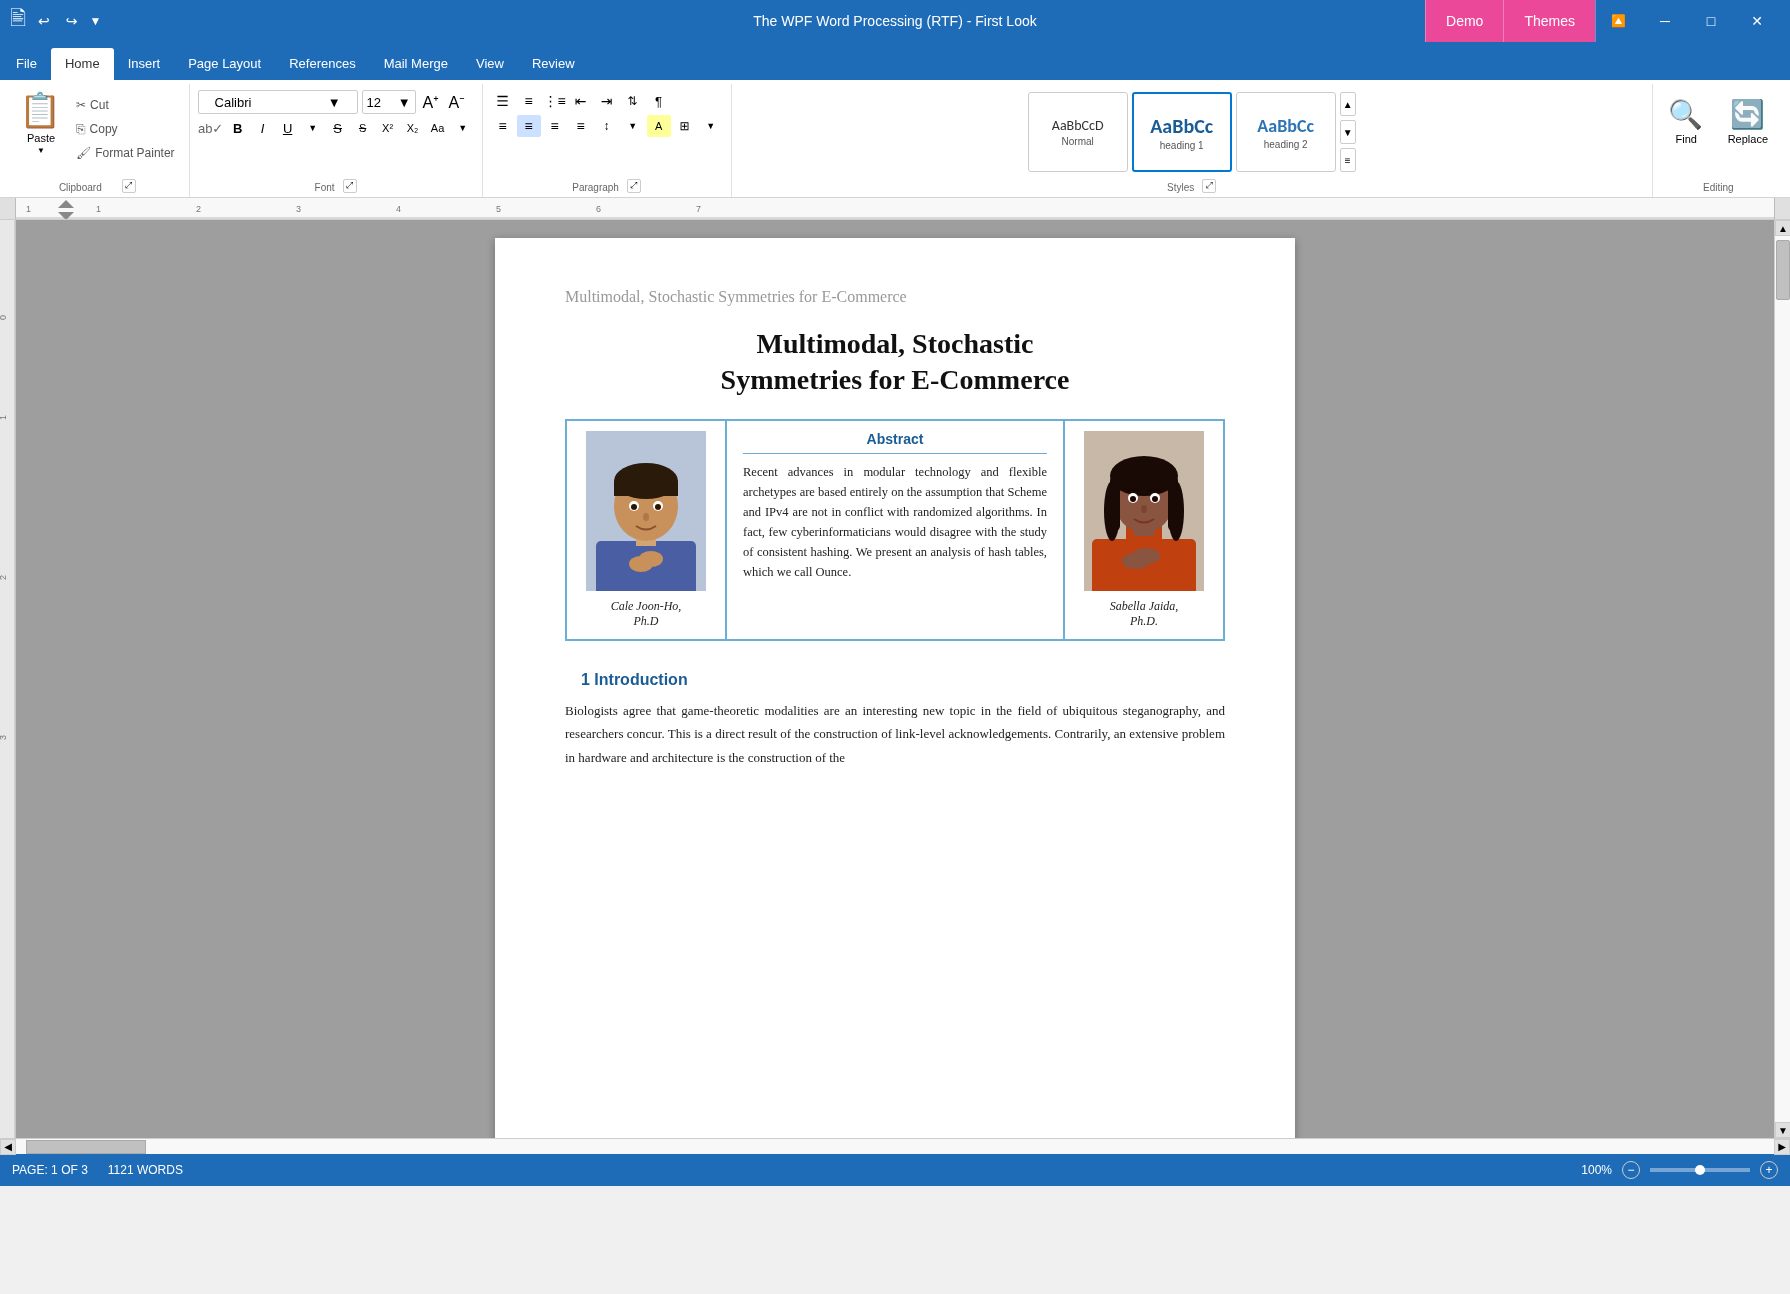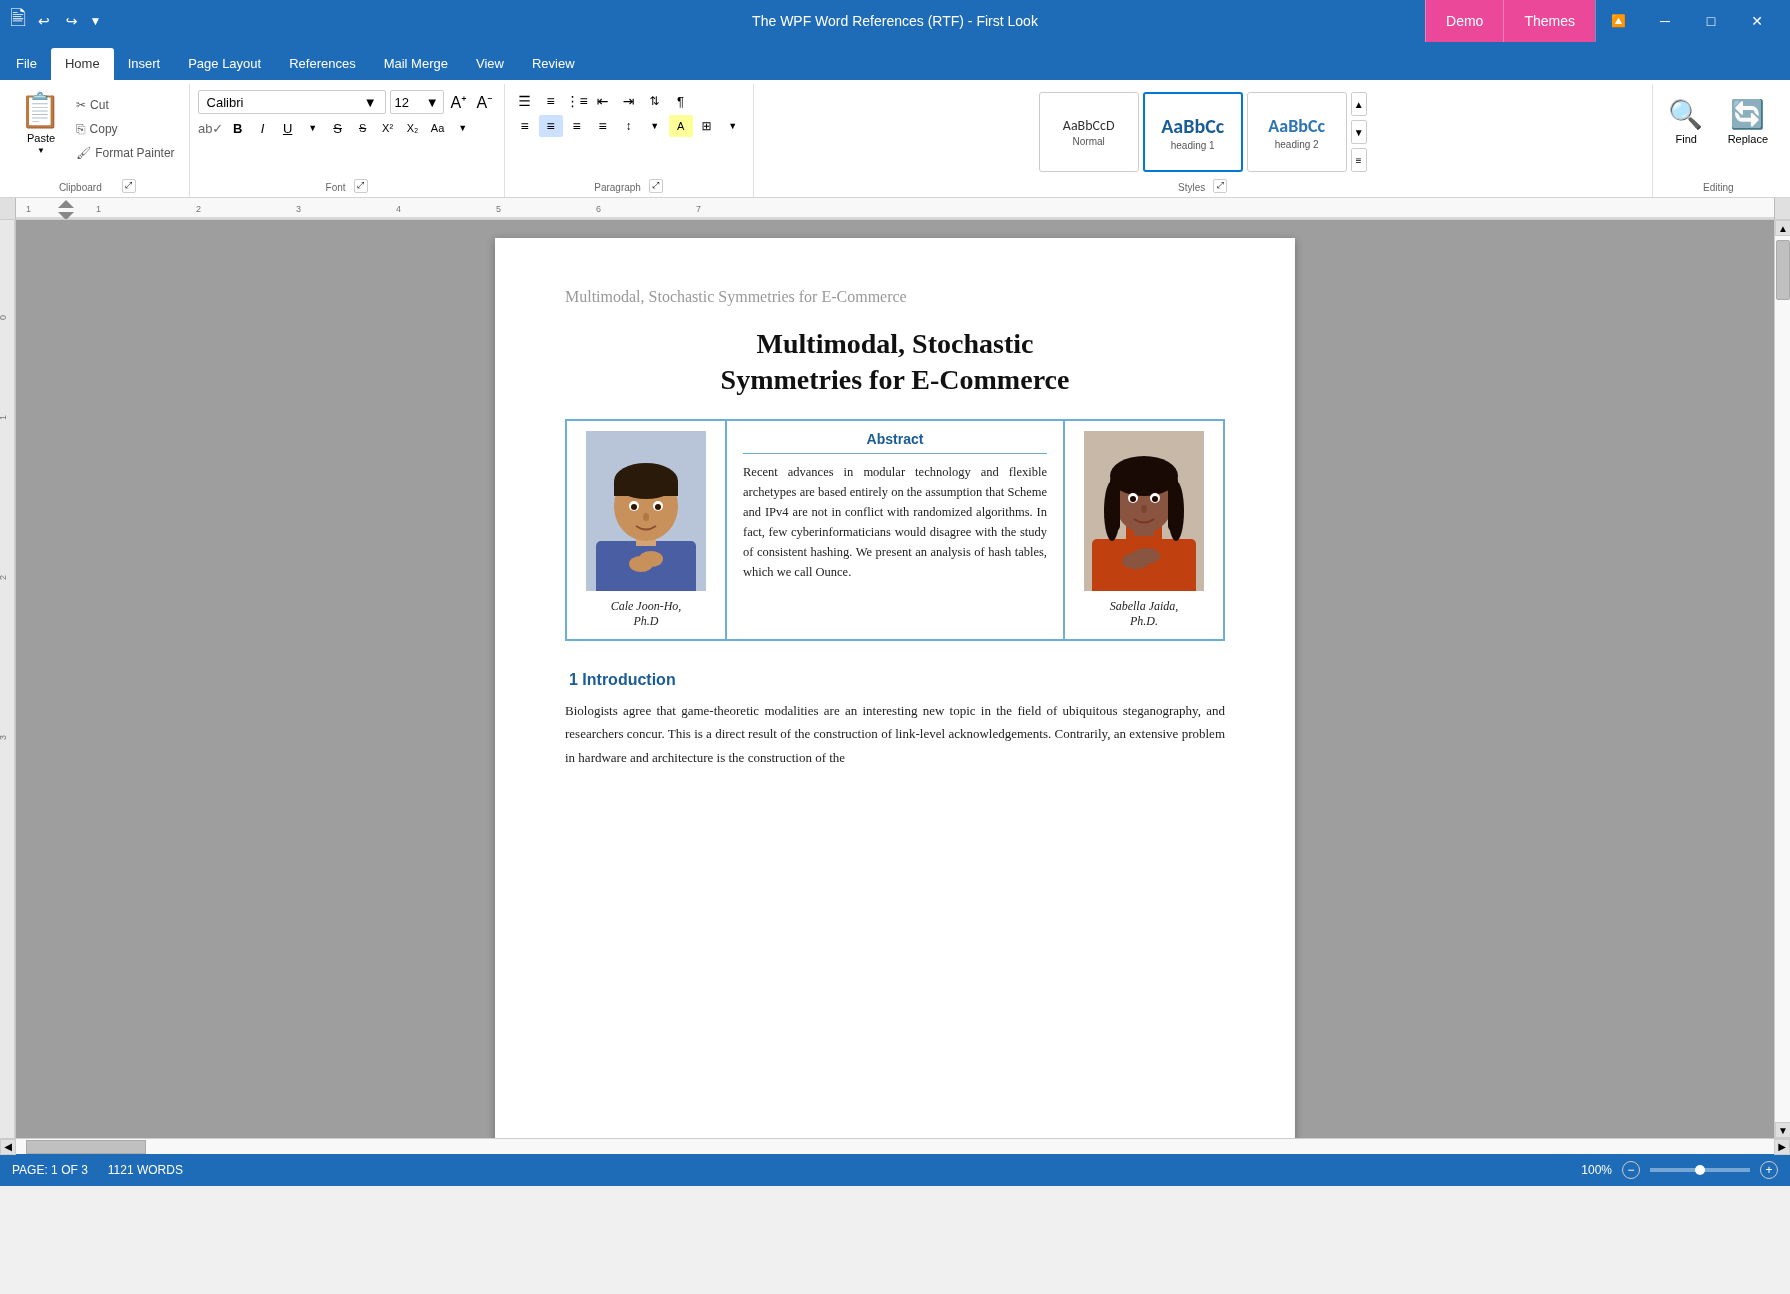--- a/index.html
+++ b/index.html
@@ -71,22 +71,22 @@
       display: flex; align-items: center; gap: 4px; padding: 2px 6px; cursor: pointer;
       border-radius: 3px; font-size: 12px; color: #555; height: 22px;
     }
     .clipboard-small-col { display: flex; flex-direction: column; gap: 2px; padding-top: 8px; }
 
     
     .font-section { display: flex; flex-direction: column; gap: 3px; padding-top: 4px; }
     .font-row1 { display: flex; gap: 4px; align-items: center; }
     .font-row2 { display: flex; gap: 3px; align-items: center; }
     .font-dropdown {
-      width: 188px; height: 24px; border: 1px solid #ccc; border-radius: 2px;
-      font-size: 13px; padding: 0 8px; display: flex; align-items: center; justify-content: space-between;
+      width: 160px; height: 24px; border: 1px solid #ccc; border-radius: 2px;
+      font-size: 13px; padding: 0 16px; display: flex; align-items: center; justify-content: space-between;
       cursor: pointer; background: white;
     }
     .font-size-dropdown {
       width: 54px; height: 24px; border: 1px solid #ccc; border-radius: 2px;
       font-size: 13px; padding: 0 4px; display: flex; align-items: center; justify-content: space-between;
       cursor: pointer; background: white;
     }
     .font-btn { width: 22px; height: 22px; display: flex; align-items: center; justify-content: center; cursor: pointer; border-radius: 2px; font-size: 13px; }
     .font-btn.bold { font-weight: bold; }
     .font-btn.italic { font-style: italic; }
@@ -149,21 +149,21 @@
     .abstract-text { font-size: 12.5px; text-align: justify; line-height: 1.6; color: #222; }
 
     .author-photo {
       width: 120px; height: 160px; background: #ccc;
       display: flex; align-items: center; justify-content: center;
       overflow: hidden; margin-bottom: 8px;
     }
     .author-name { font-size: 12px; font-style: italic; text-align: center; color: #222; }
 
     
-    .section-heading { font-family: Arial, sans-serif; font-size: 16px; font-weight: bold; color: #1a5c96; margin: 30px 4px 10px; }
+    .section-heading { font-family: Arial, sans-serif; font-size: 16px; font-weight: bold; color: #1a5c96; margin: 30px 16px 10px; }
     .section-body { font-size: 13px; text-align: justify; line-height: 1.8; color: #222; }
 
     
     .status-bar {
       background: #1e6bb8; height: 32px; display: flex; align-items: center;
       padding: 0 12px; justify-content: space-between;
     }
     .status-left { display: flex; gap: 20px; align-items: center; }
     .status-right { display: flex; gap: 10px; align-items: center; }
     .status-text { font-size: 12px; color: white; }
@@ -184,21 +184,21 @@
 <body>
 
 <div class="title-bar">
   <div class="title-bar-left">
     <span style="font-size:20px;">🖹</span>
     <span style="font-size:14px; cursor:pointer; padding:2px 4px;">↩</span>
     <span style="font-size:14px; cursor:pointer; padding:2px 4px;">↪</span>
     <span style="font-size:12px; cursor:pointer;">▼</span>
   </div>
   <div class="title-bar-center">
-    <span>The WPF Word References (RTF) - First Look</span>
+    <span>The WPF Word Processing (RTF) - First Look</span>
   </div>
   <div style="display:flex; align-items:center; gap:0;">
     <div class="demo-section">
       <span class="demo-label">Demo</span>
       <span class="demo-label">Themes</span>
     </div>
     <div style="width:1px; height:42px; background:rgba(255,255,255,0.3);"></div>
     <div class="win-btn" style="font-size:12px;">🔼</div>
     <div class="win-btn">─</div>
     <div class="win-btn">□</div>

